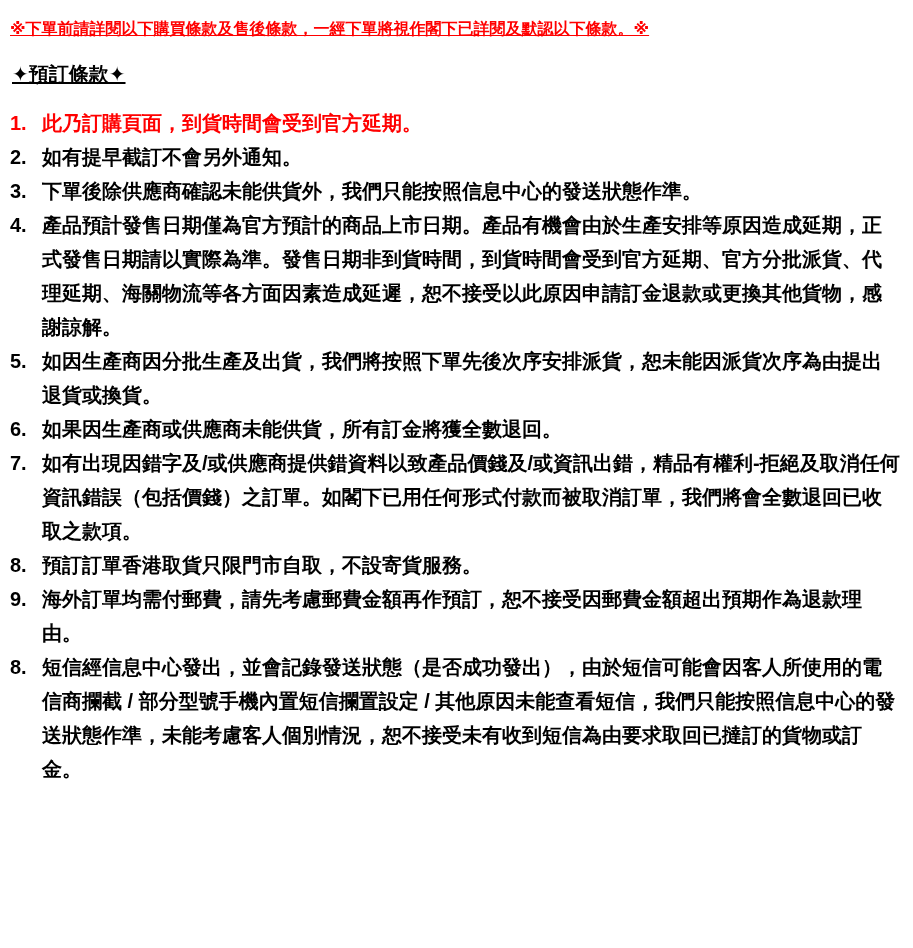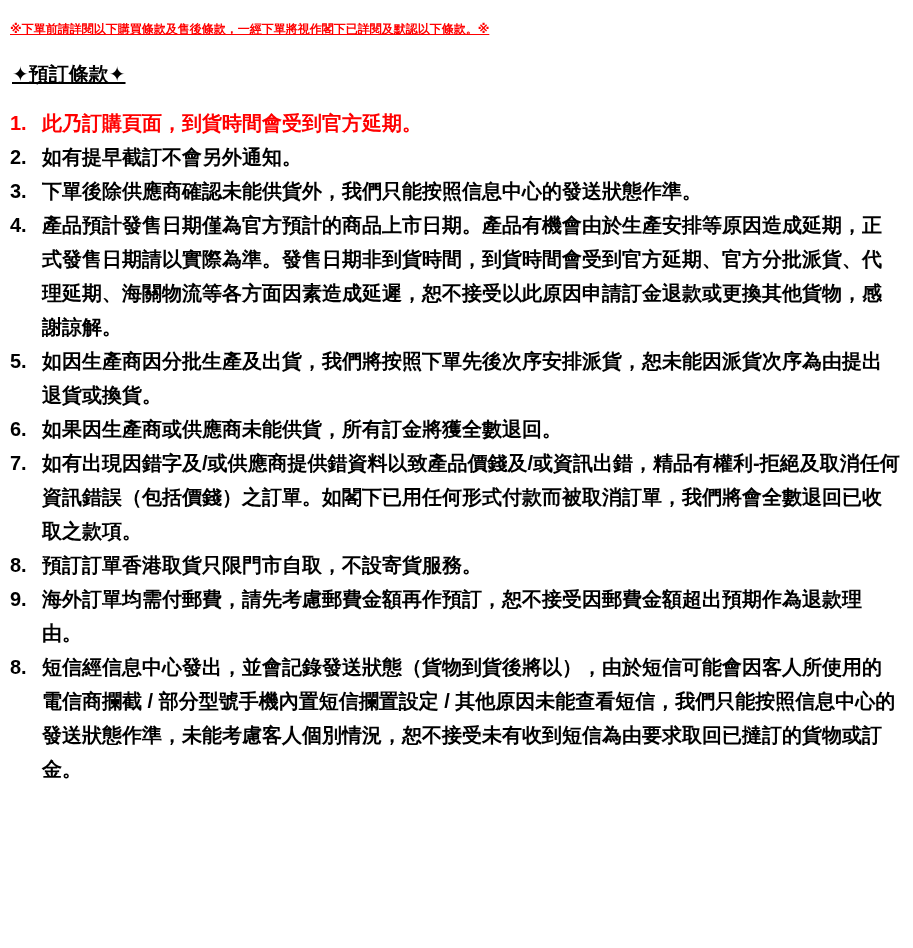--- a/index.html
+++ b/index.html
@@ -13,21 +13,21 @@
     color: #000000;
   }
   .page {
     width: 913px;
     min-height: 948px;
     box-sizing: border-box;
     padding: 8px 12px 8px 10px;
     background: #ffffff;
   }
   .title {
-    font-size: 12px;
+    font-size: 16px;
     line-height: 30px;
     color: #ff0000;
     text-decoration: underline;
     margin: 6px 0 0 0;
     font-weight: bold;
   }
   .section-heading {
     font-size: 20px;
     line-height: 28px;
     color: #000000;
@@ -106,16 +106,16 @@
       <div class="term-item">
         <span class="term-num">8.</span>
         <span class="term-text"><span>預訂訂單香港取貨只限門市自取，不設寄貨服務。</span></span>
       </div>
       <div class="term-item">
         <span class="term-num">9.</span>
         <span class="term-text"><span>海外訂單均需付郵費，請先考慮郵費金額再作預訂，恕不接受因郵費金額超出預期作為退款理由。</span></span>
       </div>
       <div class="term-item">
         <span class="term-num">8.</span>
-        <span class="term-text"><span>短信經信息中心發出，並會記錄發送狀態（貨物到貨後將以），由於短信可能會因客人所使用的電信商攔截 / 部分型號手機內置短信攔置設定 / 其他原因未能查看短信，我們只能按照信息中心的發送狀態作準，未能考慮客人個別情況，恕不接受未有收到短信為由要求取回已撻訂的貨物或訂金。</span></span>
+        <span class="term-text"><span>短信經信息中心發出，並會記錄發送狀態（是否成功發出），由於短信可能會因客人所使用的電信商攔截 / 部分型號手機內置短信攔置設定 / 其他原因未能查看短信，我們只能按照信息中心的發送狀態作準，未能考慮客人個別情況，恕不接受未有收到短信為由要求取回已撻訂的貨物或訂金。</span></span>
       </div>
     </div>
 </div>
 
 </body></html>

